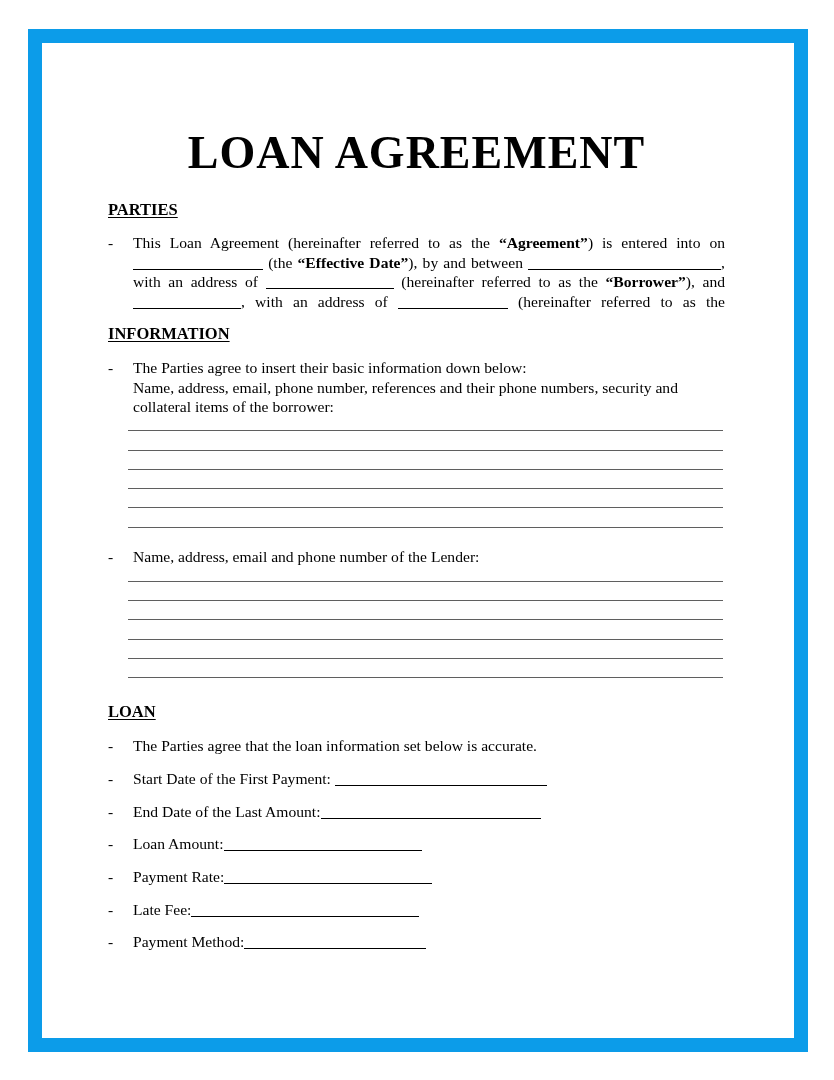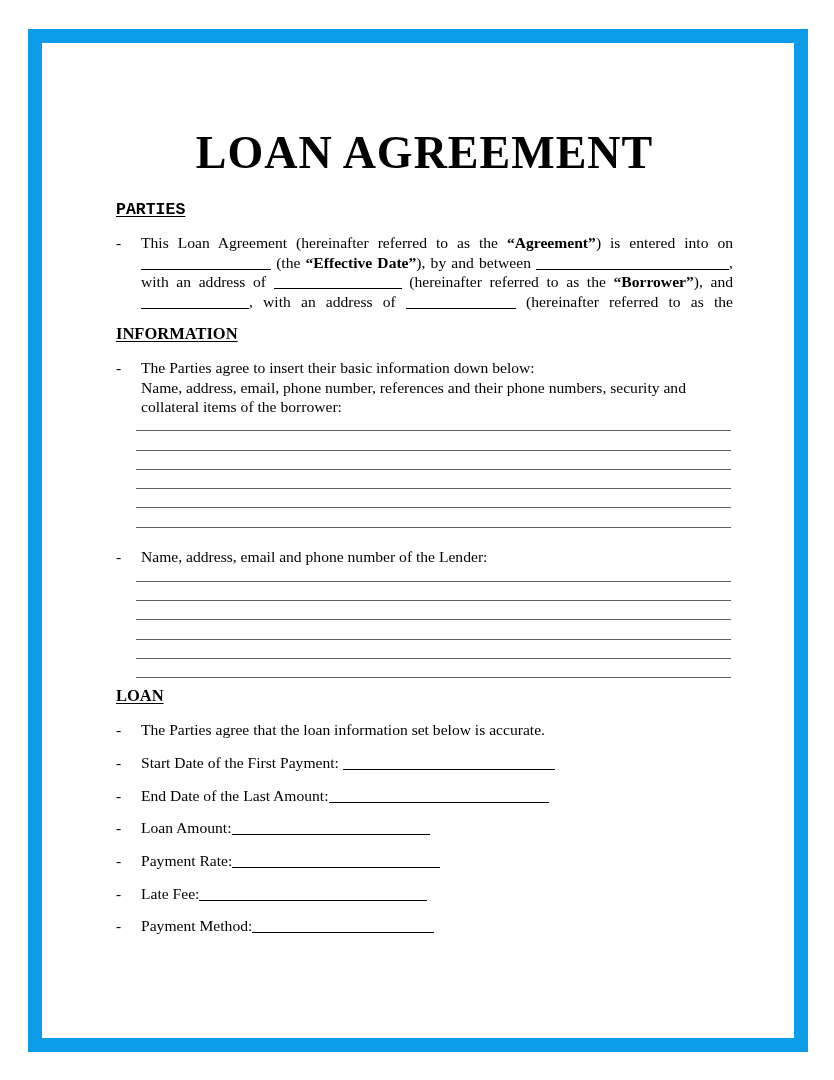--- a/index.html
+++ b/index.html
@@ -14,44 +14,44 @@
     overflow: hidden;
   }
   .frame {
     position: absolute;
     left: 28px; top: 29px; right: 26px; bottom: 28px;
     border: 14px solid #0c9ce9;
     pointer-events: none;
   }
   .content {
     position: absolute;
-    left: 116px;
+    left: 108px;
     top: 0;
     width: 617px;
   }
   .title {
     margin: 129px 0 0 0;
     font-size: 46px;
     line-height: 48px;
     font-weight: 700;
     letter-spacing: 1px;
     text-align: center;
     white-space: nowrap;
   }
   h2.sec {
     margin: 0;
     font-size: 16.5px;
     line-height: 20px;
     font-weight: 700;
     text-decoration: underline;
     text-underline-offset: 2px;
   }
-  #h-parties { margin-top: 23px; font-family: Liberation Mono, monospace; }
+  #h-parties { margin-top: 23px; }
   #h-information { margin-top: 12px; }
-  #h-loan { margin-top: 8px; }
+  #h-loan { margin-top: 24px; }
 
   .bullet-row { display: flex; font-size: 15.6px; line-height: 19.7px; }
   .dash { width: 25px; flex: none; }
   .btext { flex: 1; min-width: 0; }
 
   #parties-row { margin-top: 13px; }
   #info-row1 { margin-top: 14px; }
   #lender-row { margin-top: 19px; }
   #loan-intro-row { margin-top: 14px; }
   .loan-row { margin-top: 13px; }

